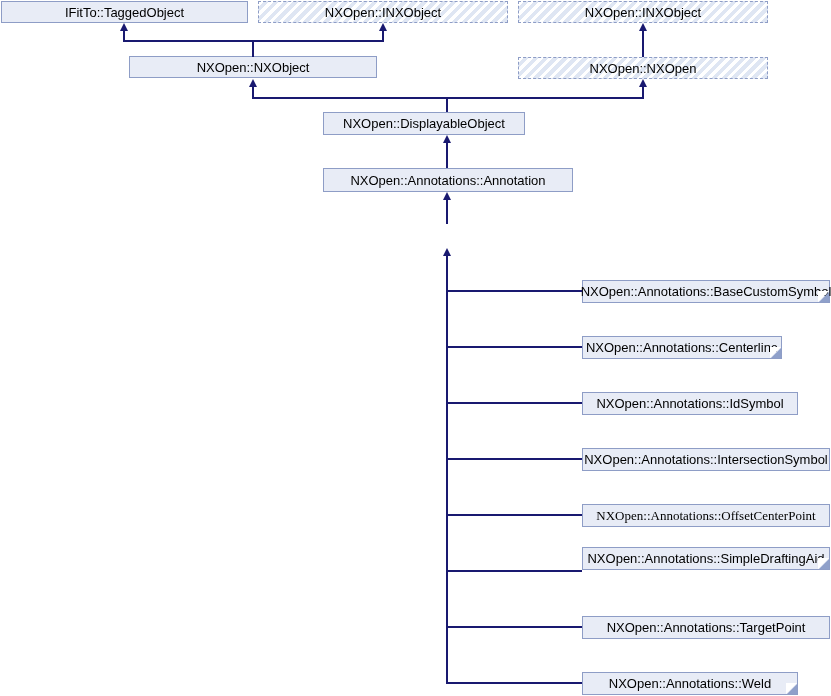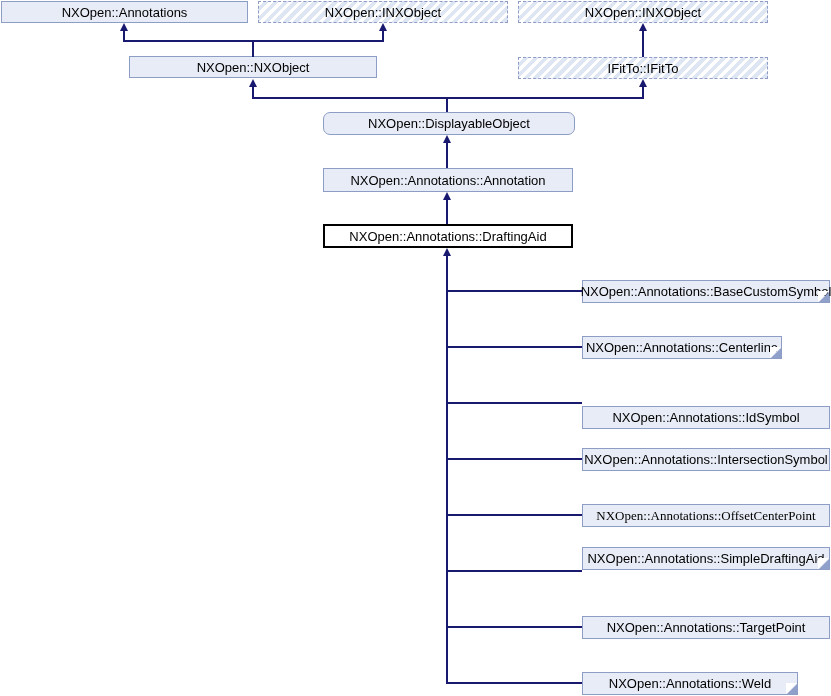--- a/index.html
+++ b/index.html
@@ -54,40 +54,39 @@
     border-left:4px solid transparent;
     border-right:4px solid transparent;
     border-bottom:8px solid #191970;
   }
 </style>
 </head>
 <body>
 
 <div id="canvas">
 
-  <div class="node" style="left:1px;top:1px;width:247px;height:22px;">NXOpen::Annotations</div>
+  <div class="node" style="left:1px;top:1px;width:247px;height:22px;">IFitTo::TaggedObject</div>
   <div class="node hatched" style="left:258px;top:1px;width:250px;height:22px;">NXOpen::INXObject</div>
   <div class="node hatched" style="left:518px;top:1px;width:250px;height:22px;">NXOpen::INXObject</div>
 
   <div class="node" style="left:129px;top:56px;width:248px;height:22px;">NXOpen::NXObject</div>
-  <div class="node hatched" style="left:518px;top:57px;width:250px;height:22px;">IFitTo::IFitTo</div>
+  <div class="node hatched" style="left:518px;top:57px;width:250px;height:22px;">NXOpen::NXOpen</div>
 
-  <div class="node" style="left:323px;top:112px;width:252px;height:23px;border-radius:7px;">NXOpen::DisplayableObject</div>
+  <div class="node" style="left:323px;top:112px;width:202px;height:23px;">NXOpen::DisplayableObject</div>
   <div class="node" style="left:323px;top:168px;width:250px;height:24px;">NXOpen::Annotations::Annotation</div>
-  <div class="node current" style="left:323px;top:224px;width:250px;height:24px;">NXOpen::Annotations::DraftingAid</div>
 
   <div class="node" style="left:582px;top:280px;width:248px;height:23px;">
     <span>NXOpen::Annotations::BaseCustomSymbol</span>
     <span class="fold"></span>
   </div>
   <div class="node" style="left:582px;top:336px;width:200px;height:23px;">
     <span>NXOpen::Annotations::Centerline</span>
     <span class="fold"></span>
   </div>
-  <div class="node" style="left:582px;top:392px;width:248px;height:23px;margin-top:14px;">NXOpen::Annotations::IdSymbol</div>
+  <div class="node" style="left:582px;top:392px;width:216px;height:23px;">NXOpen::Annotations::IdSymbol</div>
   <div class="node" style="left:582px;top:448px;width:248px;height:23px;">NXOpen::Annotations::IntersectionSymbol</div>
   <div class="node" style="left:582px;top:504px;width:248px;height:23px;font-family:Liberation Serif, serif;">NXOpen::Annotations::OffsetCenterPoint</div>
   <div class="node" style="left:582px;top:547px;width:248px;height:23px;">
     <span>NXOpen::Annotations::SimpleDraftingAid</span>
     <span class="fold"></span>
   </div>
   <div class="node" style="left:582px;top:616px;width:248px;height:23px;">NXOpen::Annotations::TargetPoint</div>
   <div class="node" style="left:582px;top:672px;width:216px;height:23px;">
     <span>NXOpen::Annotations::Weld</span>
     <span class="fold"></span>

